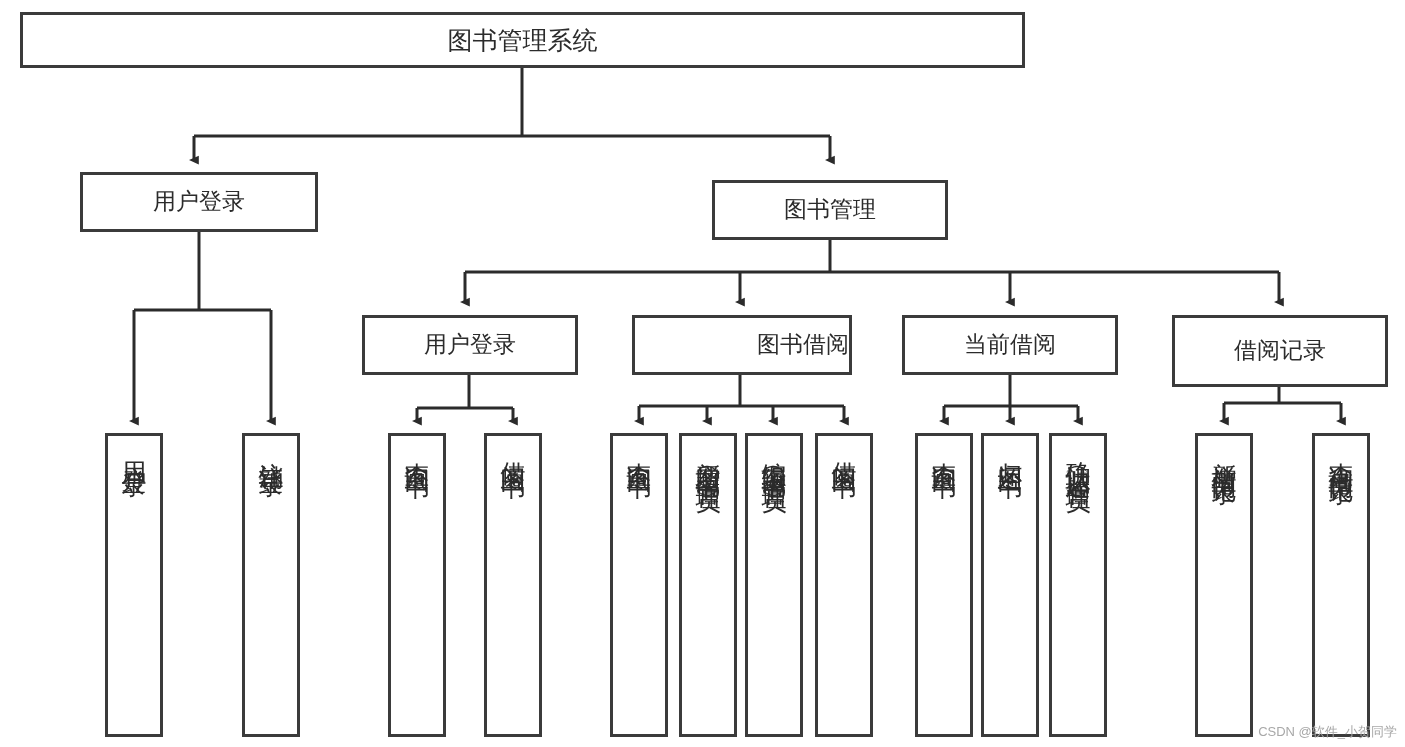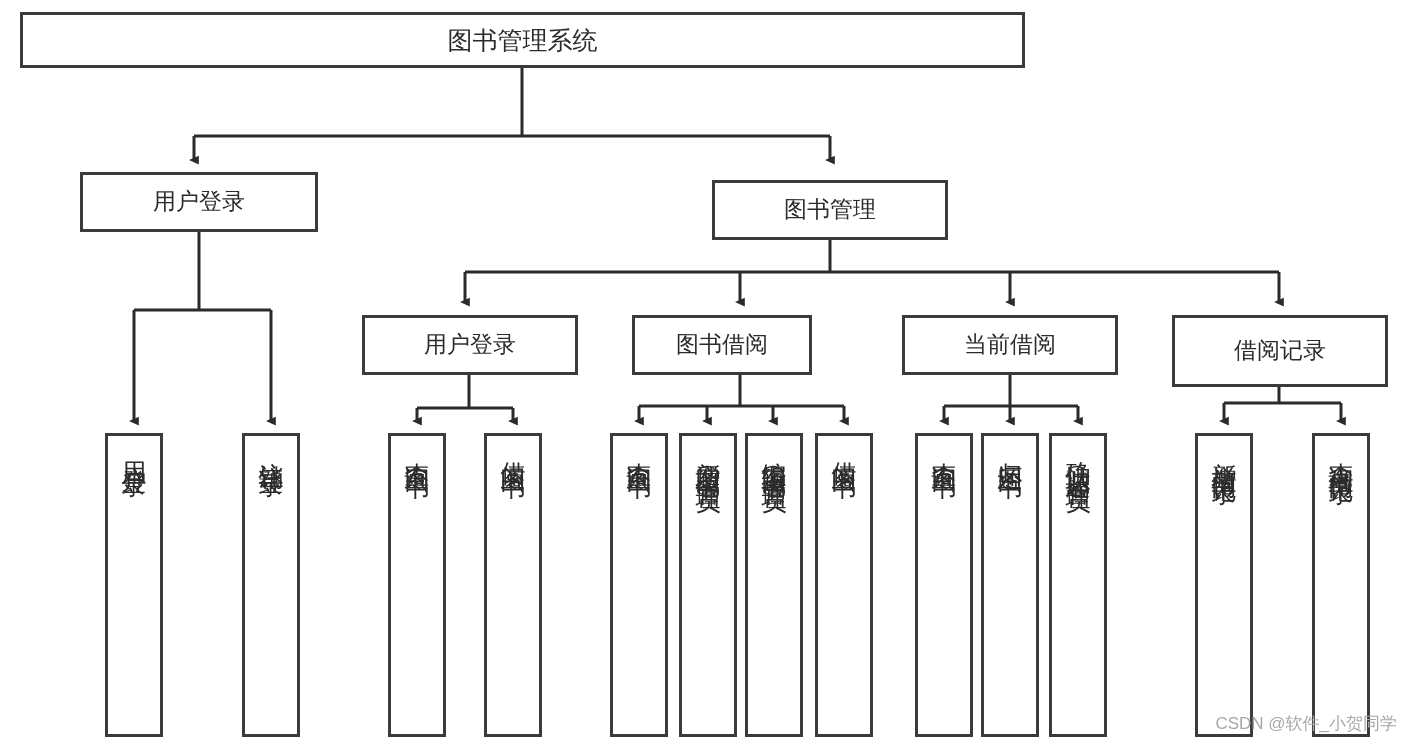--- a/index.html
+++ b/index.html
@@ -45,22 +45,22 @@
     writing-mode:vertical-rl;
     text-orientation:upright;
     letter-spacing:4px;
     line-height:1;
     white-space:nowrap;
   }
 
   .watermark{
     position:absolute;
     right:8px;
-    bottom:12px;
-    font-size:17px;
+    bottom:6px;
+    font-size:13px;
     color:#a8a8a8;
     white-space:nowrap;
     pointer-events:none;
   }
 </style>
 </head>
 <body>
 
 <div id="stage">
 
@@ -123,21 +123,21 @@
   </div>
 
   <div class="node lvl1" style="left:712px;top:180px;width:236px;height:60px;">
     <span class="lbl">图书管理</span>
   </div>
 
   <div class="node lvl2" style="left:362px;top:315px;width:216px;height:60px;">
     <span class="lbl">用户登录</span>
   </div>
 
-  <div class="node lvl2" style="left:632px;top:315px;width:180px;height:60px;">
+  <div class="node lvl2" style="left:632px;top:315px;width:220px;height:60px;justify-content:flex-end;">
     <span class="lbl">图书借阅</span>
   </div>
 
   <div class="node lvl2" style="left:902px;top:315px;width:216px;height:60px;">
     <span class="lbl">当前借阅</span>
   </div>
 
   <div class="node lvl2" style="left:1172px;top:315px;width:216px;height:72px;">
     <span class="lbl">借阅记录</span>
   </div>

